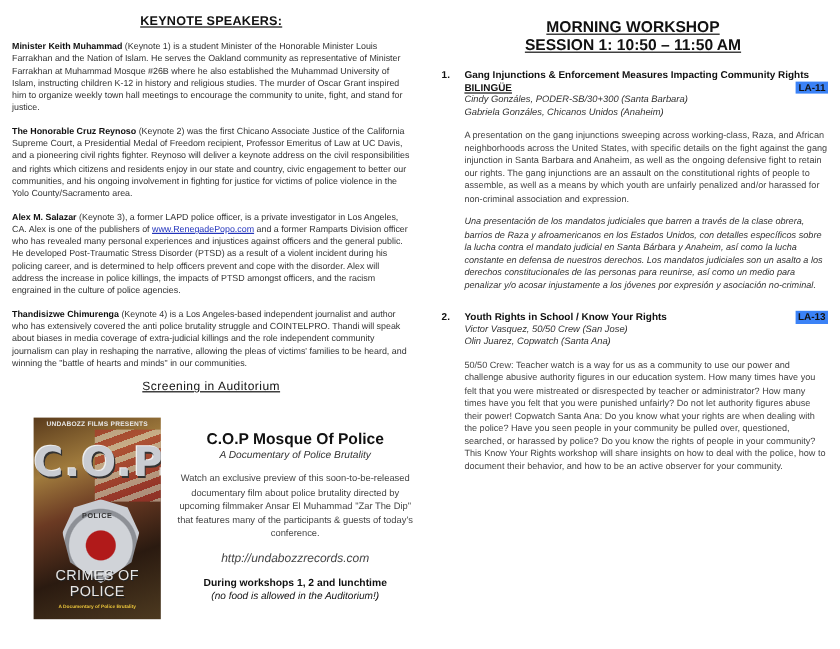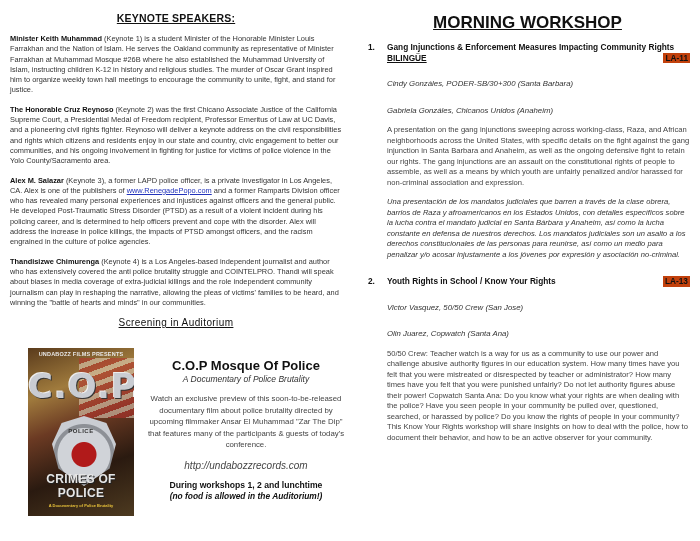--- a/index.html
+++ b/index.html
@@ -20,41 +20,41 @@
     .poster { position: absolute; left: 28px; top: 348px; width: 106px; height: 168px; overflow: hidden;
       background: linear-gradient(160deg, #5a3b1c 0%, #a07b3d 25%, #6b3a23 45%, #2a1a10 70%, #4d3a20 100%); }
     .poster .stripes { position: absolute; right: 0; top: 10px; width: 55px; height: 60px;
       background: repeating-linear-gradient(160deg, #b8322d 0 6px, #e8d6c2 6px 11px); opacity: 0.55; }
     .poster .presents { position: absolute; top: 3px; left: 0; right: 0; text-align: center; font-size: 5.5px; font-weight: bold; color: #e8e8e8; letter-spacing: 0.2px; }
     .poster .cop { position: absolute; top: 18px; left: 0; right: 0; text-align: center; font-size: 34px; font-weight: bold; color: #c9ccd2; letter-spacing: 1px; text-shadow: 1px 1px 0 #333, -1px -1px 0 #eee; font-family: "DejaVu Sans", sans-serif; }
     .poster .badge { position: absolute; left: 24px; top: 68px; width: 64px; height: 70px;
       background: radial-gradient(circle at 50% 55%, #b11a1a 0 12px, #d0d3d8 13px 26px, #8d9096 27px 30px, #c9ccd2 31px);
       clip-path: polygon(50% 0%, 85% 10%, 100% 40%, 90% 75%, 50% 100%, 10% 75%, 0% 40%, 15% 10%); }
     .poster .badge-txt { position: absolute; left: 0; right: 0; top: 80px; text-align: center; font-size: 6px; font-weight: bold; color: #333; letter-spacing: 0.5px; }
-    .poster .crimes { position: absolute; bottom: 16px; left: 0; right: 0; text-align: center; font-size: 12px; font-weight: bold; color: #e6e6e6; text-shadow: 1px 1px 0 #222; letter-spacing: 0.3px; }
+    .poster .crimes { position: absolute; bottom: 16px; left: 0; right: 0; text-align: center; font-size: 12px; font-weight: normal; color: #e6e6e6; text-shadow: 1px 1px 0 #222; letter-spacing: 0.3px; }
     .poster .tag { position: absolute; bottom: 8px; left: 0; right: 0; text-align: center; font-size: 4px; color: #e8c23a; font-weight: bold; }
 
     .film { position: absolute; left: 146px; top: 358px; width: 200px; text-align: center; }
     .film-title { font-size: 13px; font-weight: bold; color: #111; }
     .film-sub { font-size: 8.5px; font-style: italic; color: #333; margin-top: 1px; }
     .film-desc { font-size: 7.8px; line-height: 11.5px; color: #444; margin-top: 9px; }
     .film-url { font-size: 10px; font-style: italic; color: #444; margin-top: 9px; }
     .film-when { font-size: 8.6px; font-weight: bold; color: #111; margin-top: 9px; line-height: 11px; }
-    .film-note { font-size: 8.4px; font-weight: bold; font-style: italic; color: #111; line-height: 11px; }
+    .film-note { font-size: 8.4px; font-weight: normal; font-style: italic; color: #111; line-height: 11px; }
 
     
     .right { position: absolute; left: 365px; top: 15px; width: 325px; }
-    .mw-title { text-align: center; font-weight: bold; font-size: 17px; line-height: 15px; color: #111; text-decoration: underline; }
+    .mw-title { text-align: center; font-weight: bold; font-size: 13px; line-height: 15px; color: #111; text-decoration: underline; }
     .session { margin-top: 10px; }
     .ws-head { display: flex; font-size: 8.3px; font-weight: bold; line-height: 10.5px; color: #111; }
     .ws-num { width: 22px; flex: none; padding-left: 3px; }
     .ws-headbody { flex: 1; position: relative; }
-    .ws-room { background: #c2410c; padding: 0 2px; font-weight: bold; float: right; }
+    .ws-room { background: #3b82f6; padding: 0 2px; font-weight: bold; float: right; }
     .ws-bil { text-decoration: underline; }
-    .ws-presenter { font-size: 7.8px; font-style: italic; font-weight: normal; color: #333; line-height: 10.5px; margin-top: 16px; }
+    .ws-presenter { font-size: 7.8px; font-style: italic; font-weight: normal; color: #333; line-height: 10.5px; }
     .ws-desc { margin-left: 22px; font-size: 7.6px; line-height: 10.5px; color: #444; margin-top: 9px; }
     .ws-desc-es { margin-left: 22px; font-size: 7.6px; line-height: 10.5px; color: #333; font-style: italic; margin-top: 9px; }
   </style>
 </head>
 <body>
 
 <div class="page">
 
   <div class="left">
     <div class="kn-title">KEYNOTE SPEAKERS:</div>
@@ -93,20 +93,21 @@
     <div class="film-sub">A Documentary of Police Brutality</div>
     <div class="film-desc">Watch an exclusive preview of this soon-to-be-released documentary film about police brutality directed by upcoming filmmaker Ansar El Muhammad "Zar The Dip" that features many of the participants &amp; guests of today's conference.</div>
     <div class="film-url">http://undabozzrecords.com</div>
     <div class="film-when">During workshops 1, 2 and lunchtime</div>
     <div class="film-note">(no food is allowed in the Auditorium!)</div>
   </div>
 
   <div class="right">
     <div class="mw-title">
       <div>MORNING WORKSHOP</div>
+      <div>SESSION 1: 10:50 – 11:50 AM</div>
     </div>
 
     <div class="session" style="margin-top:12px;">
       <div class="ws-head">
         <div class="ws-num">1.</div>
         <div class="ws-headbody">
           <span>Gang Injunctions &amp; Enforcement Measures Impacting Community Rights </span><span class="ws-bil">BILINGÜE</span>
           <span class="ws-room">LA-11</span>
           <div class="ws-presenter">Cindy Gonzáles, PODER-SB/30+300 (Santa Barbara)</div>
           <div class="ws-presenter">Gabriela Gonzáles, Chicanos Unidos (Anaheim)</div>

